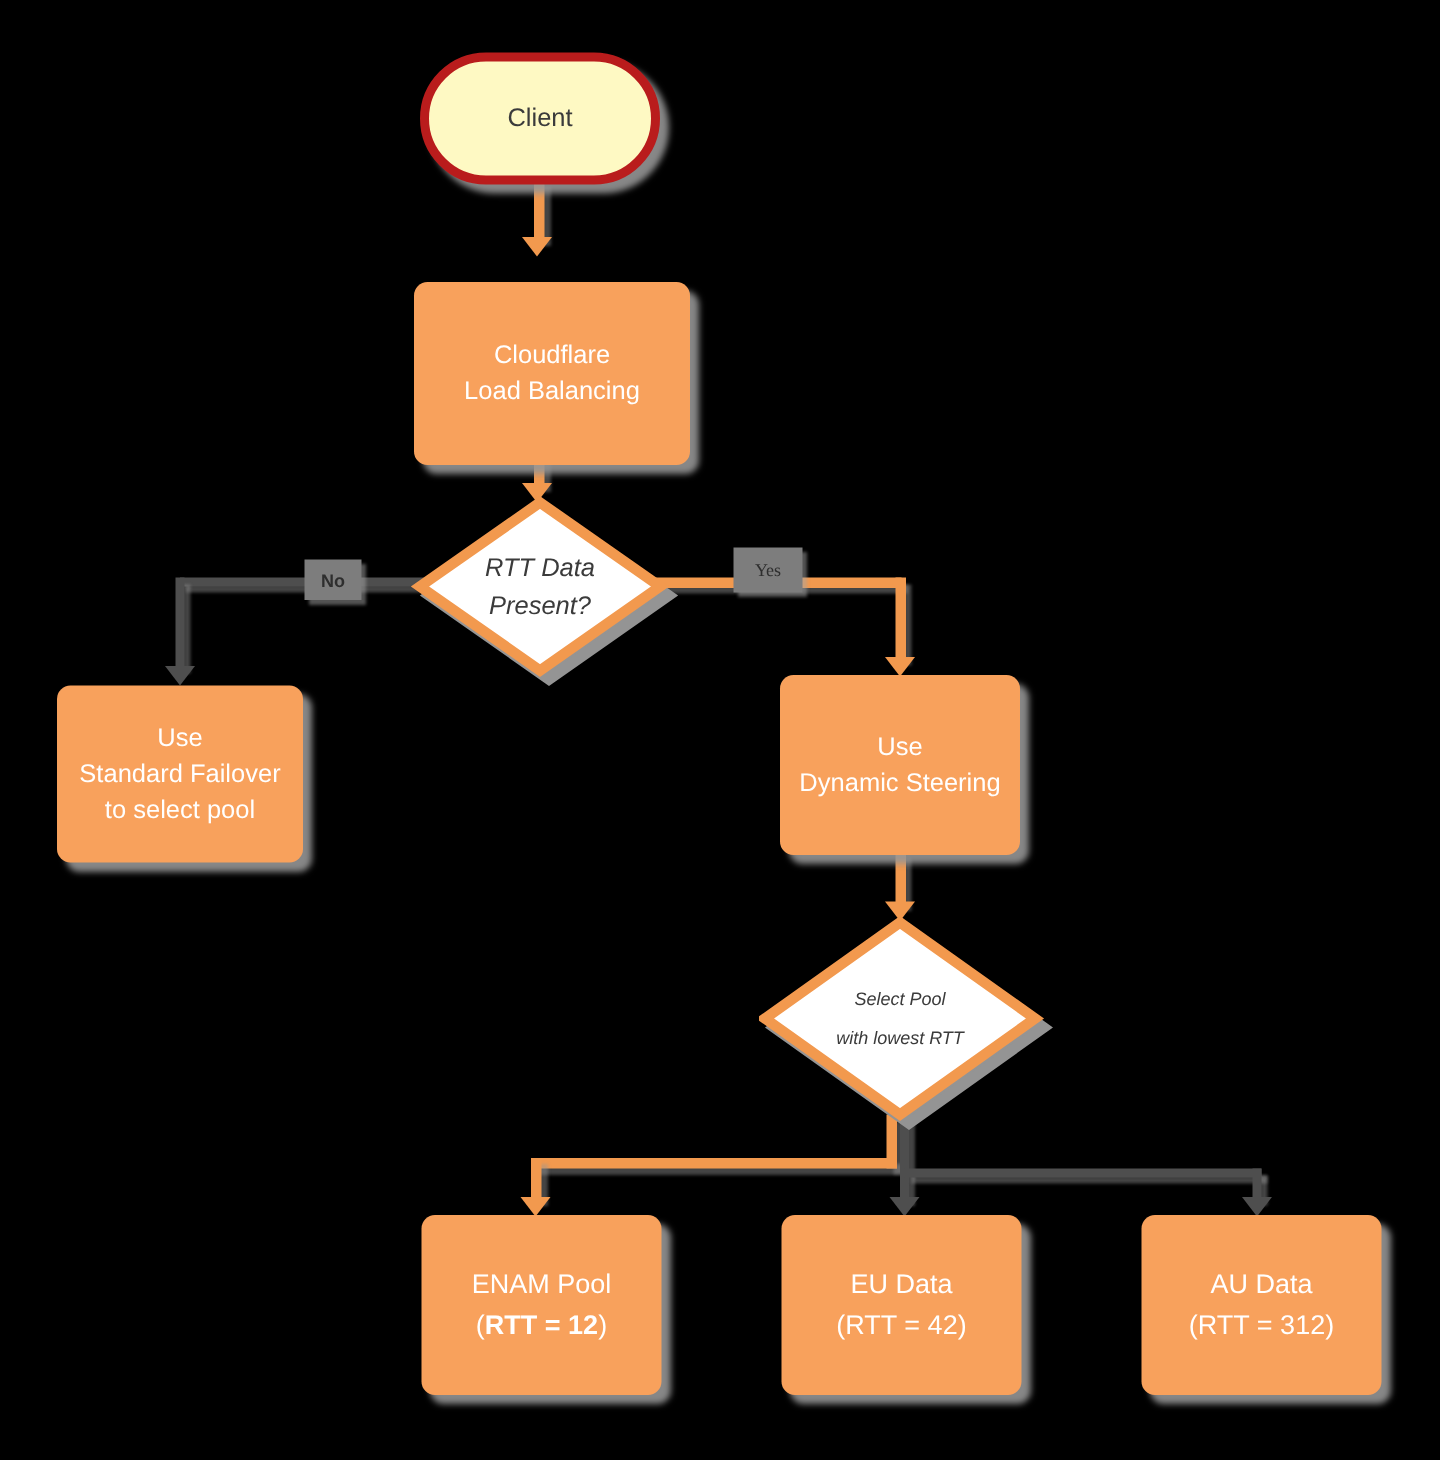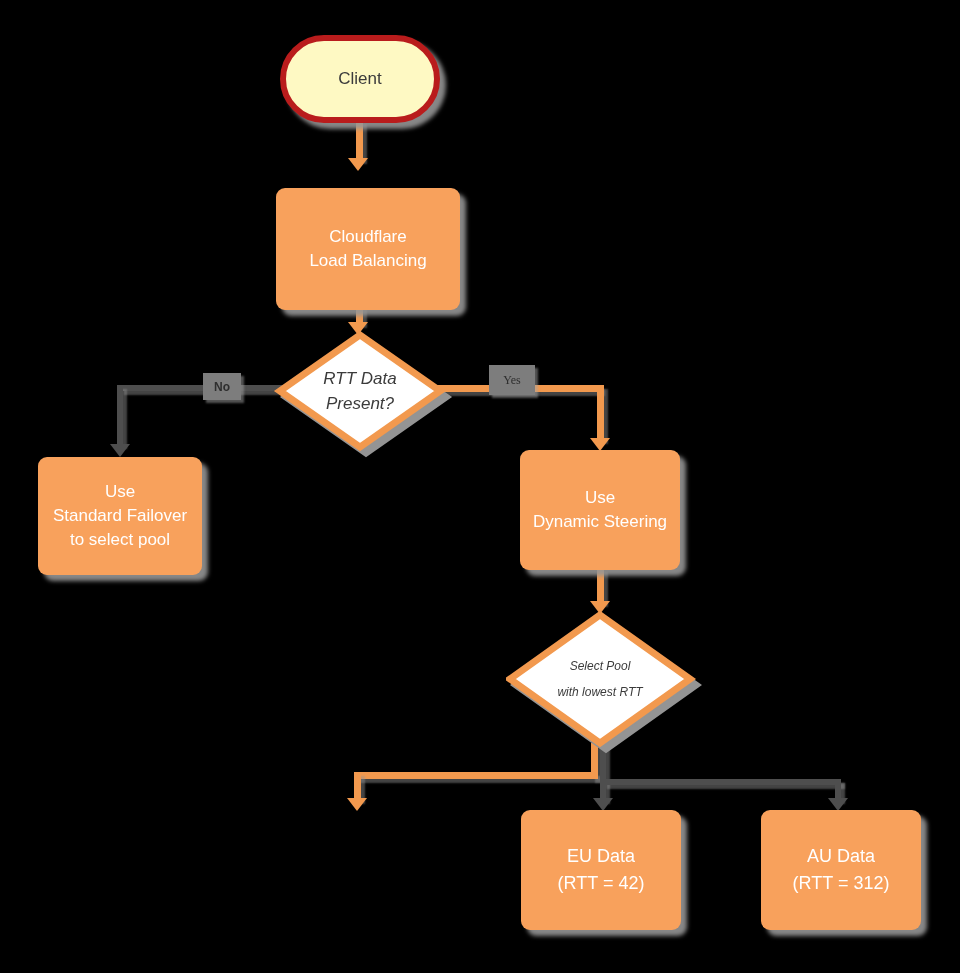--- a/index.html
+++ b/index.html
@@ -112,20 +112,26 @@
     <polygon points="100,10 190,74 100,138 10,74" fill="#949494" stroke="#949494" stroke-width="7"></polygon>
     <polygon points="94,4 184,68 94,132 4,68" fill="#FFFFFF" stroke="#F2994E" stroke-width="7"></polygon>
   </svg>
   <div class="diamond-text big" style="left:510px;top:615px;width:180px;height:128px;">
     <div>
       <div>Select Pool</div>
       <div>with lowest RTT</div>
     </div>
   </div>
 
+  <div class="node rect pool" style="left:281px;top:810px;width:160px;height:120px;">
+    <div class="node-text">
+      <div>ENAM Pool</div>
+      <div><span>(</span><b>RTT = 12</b><span>)</span></div>
+    </div>
+  </div>
 
   <div class="node rect pool" style="left:521px;top:810px;width:160px;height:120px;">
     <div class="node-text">
       <div>EU Data</div>
       <div>(RTT = 42)</div>
     </div>
   </div>
 
   <div class="node rect pool" style="left:761px;top:810px;width:160px;height:120px;">
     <div class="node-text">

